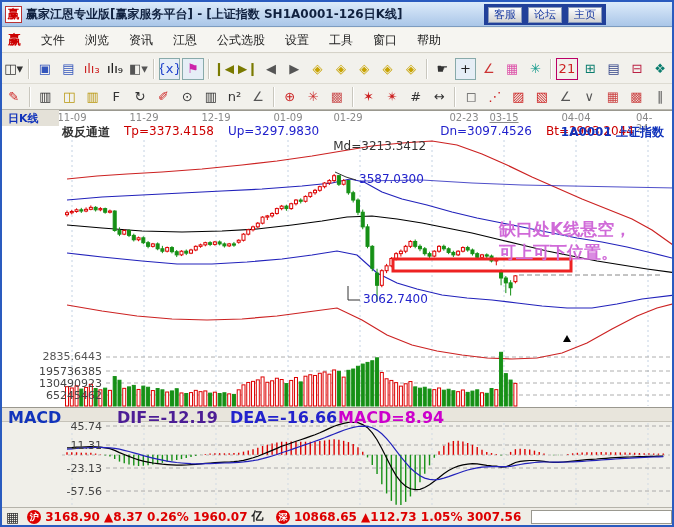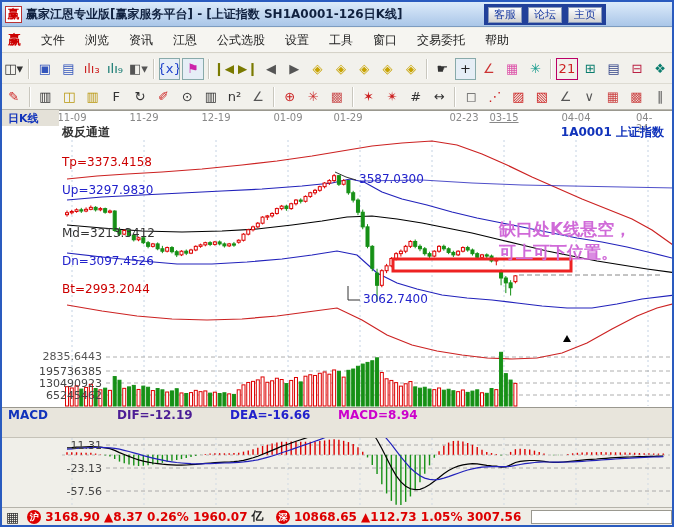--- a/index.html
+++ b/index.html
@@ -28,29 +28,29 @@
   .ticon{width:23px;height:22px;display:flex;align-items:center;justify-content:center;font-size:13px;
     margin:0 1px;border:1px solid transparent;cursor:pointer;white-space:nowrap;overflow:hidden;}
   .ticon.boxed{border:1px solid #b06;}
   .ticon.pressed{border:1px solid #8aa;background:#e6eef6;}
   .tsep{width:2px;height:20px;border-left:1px solid #c9c7be;border-right:1px solid #fff;margin:0 3px;}
   
   .chartwrap{position:absolute;left:0;top:108px;width:670px;height:312px;background:#fff;border-top:1px solid #9a988f;}
   .klinetab{position:absolute;left:0;top:108px;width:57px;height:16px;background:#e4e1d8;color:#1133bb;
     font-size:11px;font-weight:bold;padding:1px 0 0 6px;z-index:5;}
   .datelbl{position:absolute;top:110px;font-size:10px;color:#888;transform:translateX(-50%);z-index:4;}
-  .indrow{position:absolute;left:60px;top:122px;height:15px;display:flex;gap:14px;font-size:12px;z-index:4;white-space:nowrap;flex-direction:column;}
+  .indrow{position:absolute;left:60px;top:122px;height:15px;display:flex;gap:14px;font-size:12px;z-index:4;white-space:nowrap;}
   .symlbl{position:absolute;right:8px;top:122px;font-size:12px;color:#1133bb;font-weight:bold;z-index:4;margin-left:27px;}
   svg{position:absolute;left:0;}
   #priceSvg{top:108px;}
   #macdSvg{top:420px;}
   .rightedge{position:absolute;left:670px;top:108px;width:1px;height:397px;background:#8a887f;}
   
-  .macdstrip{position:absolute;left:0;top:405px;width:670px;height:31px;background:#e8e5dc;
-    border-top:1px solid #9a988f;border-bottom:1px solid #c5c2b8;font-size:12px;z-index:5;}
+  .macdstrip{position:absolute;left:0;top:405px;width:670px;height:15px;background:#e8e5dc;
+    border-top:1px solid #9a988f;border-bottom:1px solid #c5c2b8;font-size:16px;z-index:5;}
   .macdstrip span{position:absolute;top:0px;font-weight:bold;}
   
   .statusbar{position:absolute;left:0;top:505px;width:670px;height:18px;background:#efede6;border-top:1px solid #b5b3aa;
     display:flex;align-items:center;font-size:12px;font-weight:bold;color:#d00;white-space:nowrap;}
   .gridico{font-size:14px;color:#333;margin:0 4px 0 4px;}
   .exbadge{width:14px;height:14px;border-radius:50%;background:#d00;color:#fff;font-size:9px;font-weight:bold;
     line-height:14px;text-align:center;margin:0 4px;flex:0 0 auto;}
   .stattext{margin-right:4px;}
   .unit{color:#222;}
   .statinput{margin-left:6px;width:300px;height:14px;background:#fff;border:1px solid #9a988f;}
@@ -74,32 +74,31 @@
     <span class="menulogo">赢</span>
     <span id="menuItems" style="display:flex;">
         <span class="menuitem">文件</span>
         <span class="menuitem">浏览</span>
         <span class="menuitem">资讯</span>
         <span class="menuitem">江恩</span>
         <span class="menuitem">公式选股</span>
         <span class="menuitem">设置</span>
         <span class="menuitem">工具</span>
         <span class="menuitem">窗口</span>
-        <span class="menuitem">交易委托</span>
         <span class="menuitem">帮助</span>
       </span>
   </div>
 
   <div class="toolbar tb1" id="toolbar1">
       <span class="ticon" style="color: rgb(51, 51, 51);">◫▾</span>
       <span class="tsep"></span>
       <span class="ticon" style="color: rgb(51, 85, 187);">▣</span>
       <span class="ticon" style="color: rgb(51, 85, 187);">▤</span>
       <span class="ticon" style="color: rgb(204, 34, 34);">ılı₃</span>
-      <span class="ticon" style="color: #0f766e;">ılı₉</span>
+      <span class="ticon" style="color: #000000;">ılı₉</span>
       <span class="ticon" style="color: rgb(85, 85, 85);">◧▾</span>
       <span class="tsep"></span>
       <span class="ticon pressed" style="color: rgb(34, 68, 204);">{x}</span>
       <span class="ticon pressed" style="color: rgb(204, 34, 170);">⚑</span>
       <span class="tsep"></span>
       <span class="ticon" style="color: rgb(122, 122, 0);">❙◀</span>
       <span class="ticon" style="color: rgb(122, 122, 0);">▶❙</span>
       <span class="ticon" style="color: rgb(85, 85, 85);">◀</span>
       <span class="ticon" style="color: rgb(85, 85, 85);">▶</span>
       <span class="ticon" style="color: rgb(200, 163, 0);">◈</span>

